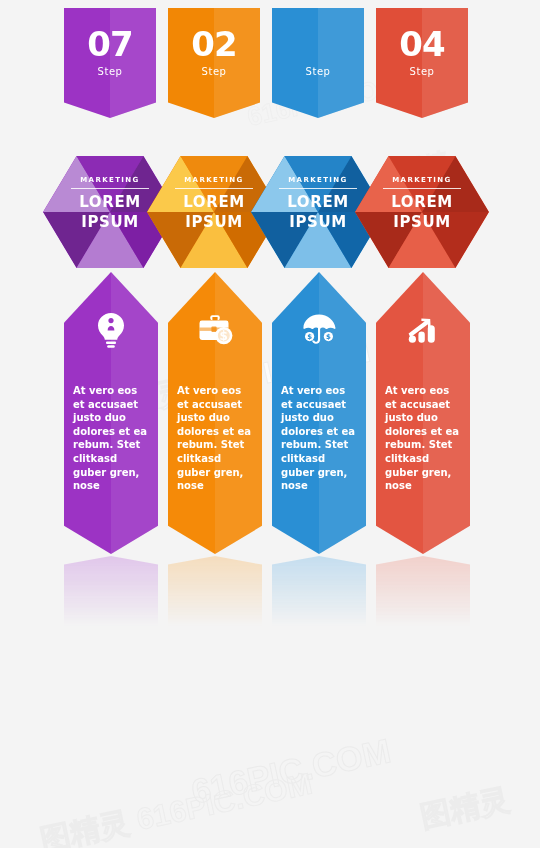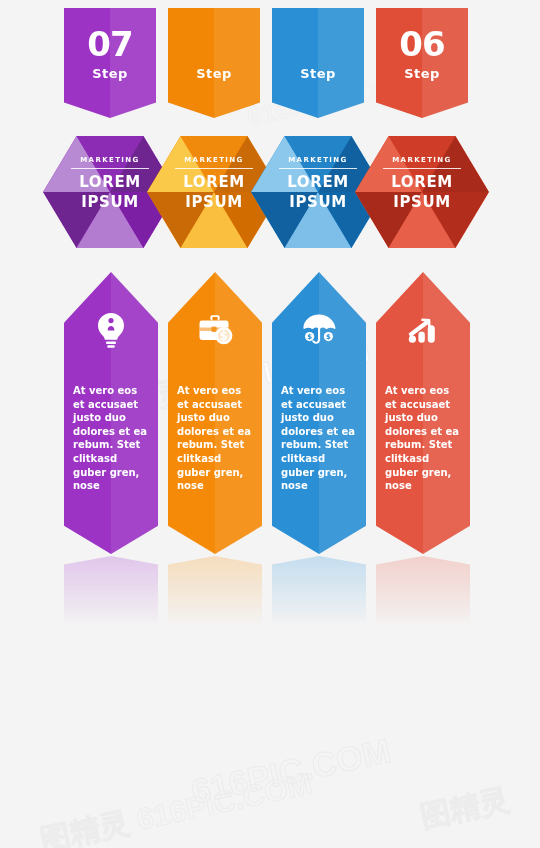--- a/index.html
+++ b/index.html
@@ -46,26 +46,26 @@
   }
   .banner .num{
     position:absolute;left:0;right:0;top:16px;
     text-align:center;color:#fff;
     font-size:34px;font-weight:700;letter-spacing:-1px;
     font-family:"DejaVu Sans", sans-serif;
   }
   .banner .stp{
     position:absolute;left:0;right:0;top:58px;
     text-align:center;color:#fff;
-    font-size:13px;font-weight:700;letter-spacing:.5px;
-    font-family:"DejaVu Sans", sans-serif;
-  }
-
-  
-  .hexwrap{position:absolute;left:-1px;top:136px;width:134px;height:132px;}
+    font-size:10px;font-weight:400;letter-spacing:.5px;
+    font-family:"DejaVu Sans", sans-serif;
+  }
+
+  
+  .hexwrap{position:absolute;left:-1px;top:156px;width:134px;height:132px;}
   .hex{
     position:absolute;left:0;top:0;width:134px;height:112px;
     clip-path:polygon(25% 0,75% 0,100% 50%,75% 100%,25% 100%,0 50%);
     overflow:hidden;
   }
   .facet{position:absolute;left:0;top:0;width:100%;height:100%;}
   .hex .lbl{
     position:absolute;left:0;right:0;top:20px;text-align:center;
     color:#fff;font-size:7px;font-weight:700;letter-spacing:1.4px;
     font-family:"DejaVu Sans", sans-serif;
@@ -166,20 +166,21 @@
             </svg>
           </div>
       <div class="body">At vero eos et accusaet justo duo dolores et ea rebum. Stet clitkasd guber gren, nose</div>
     </div>
 
     <div class="reflect" style="background:linear-gradient(to bottom, #a83fd0, #9c33c4);"></div>
   </div>
       <div class="col" style="left: 148px;">
     <div class="banner" style="background:#f28705">
       <div class="shade"></div>
+      <div class="num">02</div>
       <div class="stp">Step</div>
     </div>
 
     <div class="hexwrap">
       <div class="hex" style="background:#f28705">
         <div class="facet" style="background:#fbc94a;clip-path:polygon(0 50%,25% 0,50% 50%);"></div>
         <div class="facet" style="background:#ef8a0d;clip-path:polygon(25% 0,75% 0,50% 50%);"></div>
         <div class="facet" style="background:#c96a06;clip-path:polygon(75% 0,100% 50%,50% 50%);"></div>
         <div class="facet" style="background:#c96a06;clip-path:polygon(0 50%,50% 50%,25% 100%);"></div>
         <div class="facet" style="background:#fbc94a;clip-path:polygon(25% 100%,50% 50%,75% 100%);opacity:.85"></div>
@@ -250,21 +251,21 @@
             </svg>
           </div>
       <div class="body">At vero eos et accusaet justo duo dolores et ea rebum. Stet clitkasd guber gren, nose</div>
     </div>
 
     <div class="reflect" style="background:linear-gradient(to bottom, #379ce2, #2a8fd4);"></div>
   </div>
       <div class="col" style="left: 356px;">
     <div class="banner" style="background:#e04e38">
       <div class="shade"></div>
-      <div class="num">06</div>
+      <div class="num">04</div>
       <div class="stp">Step</div>
     </div>
 
     <div class="hexwrap">
       <div class="hex" style="background:#e04e38">
         <div class="facet" style="background:#e8634b;clip-path:polygon(0 50%,25% 0,50% 50%);"></div>
         <div class="facet" style="background:#cf3d28;clip-path:polygon(25% 0,75% 0,50% 50%);"></div>
         <div class="facet" style="background:#a82a1a;clip-path:polygon(75% 0,100% 50%,50% 50%);"></div>
         <div class="facet" style="background:#a82a1a;clip-path:polygon(0 50%,50% 50%,25% 100%);"></div>
         <div class="facet" style="background:#e8634b;clip-path:polygon(25% 100%,50% 50%,75% 100%);opacity:.85"></div>

